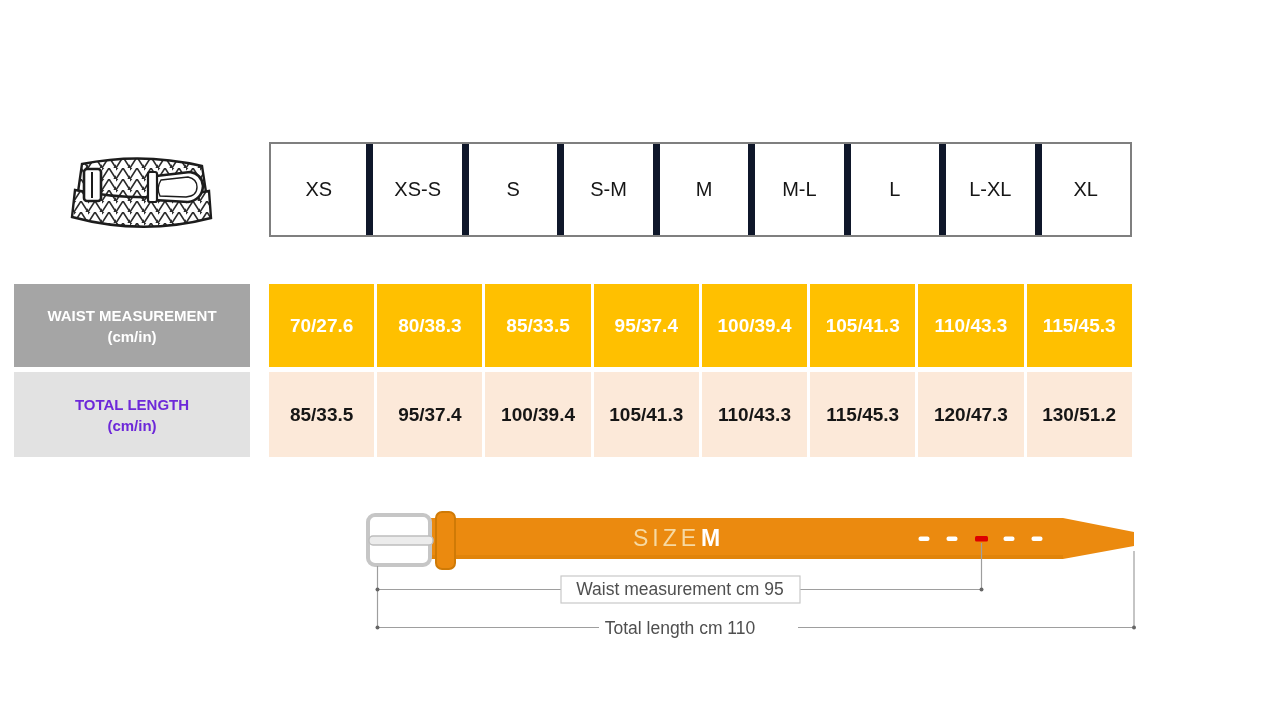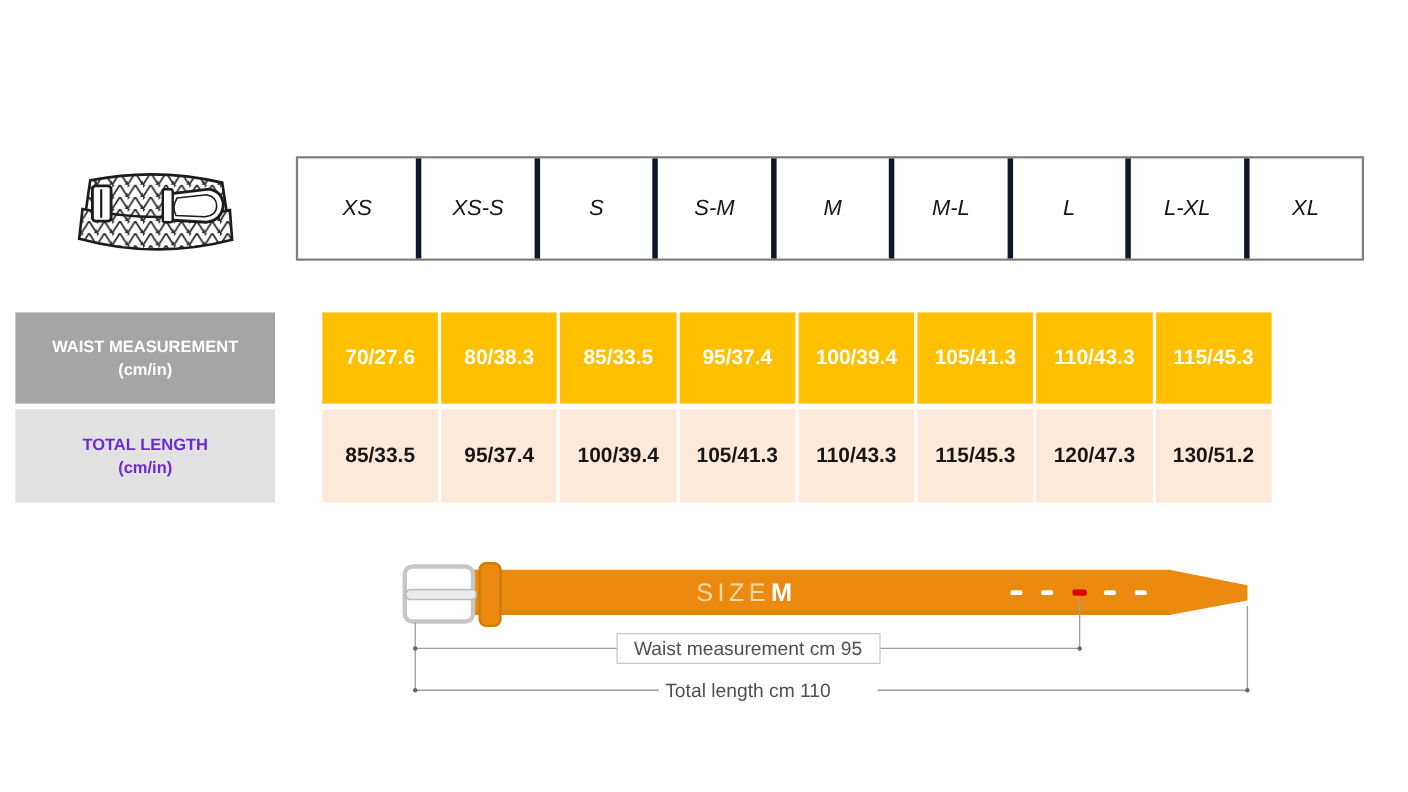--- a/index.html
+++ b/index.html
@@ -1,37 +1,37 @@
 <!DOCTYPE html>
 <html><head>
 <meta charset="utf-8">
 <style>
   html,body{margin:0;padding:0;background:#ffffff;}
   body{width:1280px;height:720px;position:relative;overflow:hidden;
        font-family:"Liberation Sans",sans-serif;}
   .abs{position:absolute;}
 
   
-  .size-header{left:269px;top:142px;width:971px;height:95px;
+  .size-header{left:269px;top:142px;width:863px;height:95px;
     display:grid;grid-template-columns:repeat(9,1fr);
-    border:2px solid #7f7f7f;box-sizing:border-box;background:#fff;font-style:italic;}
+    border:2px solid #7f7f7f;box-sizing:border-box;background:#fff;}
   .hcell{display:flex;align-items:center;justify-content:center;
-    font-size:20px;color:#161616;border-left:5px solid #0f172a;box-sizing:border-box;}
+    font-size:20px;color:#161616;border-left:7px solid #0f172a;box-sizing:border-box;}
   .hcell:first-child{border-left:none;}
 
   
   .rowlabel{left:14px;width:236px;display:flex;flex-direction:column;
     align-items:center;justify-content:center;text-align:center;
     font-weight:700;font-size:15px;line-height:1.4;box-sizing:border-box;}
   .rowlabel.waist{top:284px;height:83px;background:#a5a5a5;color:#ffffff;}
   .rowlabel.total{top:372px;height:85px;background:#e2e2e2;color:#6d28d9;}
 
   
   .valrow{left:269px;width:971px;display:grid;
-    grid-template-columns:repeat(9,1fr);gap:3px;margin-left:24px;}
+    grid-template-columns:repeat(9,1fr);gap:3px;}
   .valrow.waist{top:284px;height:83px;}
   .valrow.total{top:372px;height:85px;}
   .vcell{display:flex;align-items:center;justify-content:center;
     font-weight:700;font-size:19px;}
   .valrow.waist .vcell{background:#ffc000;color:#ffffff;}
   .valrow.total .vcell{background:#fce9d9;color:#161616;}
 
   .belt-photo{left:60px;top:146px;}
   .belt-diagram{left:350px;top:495px;}
 </style>

